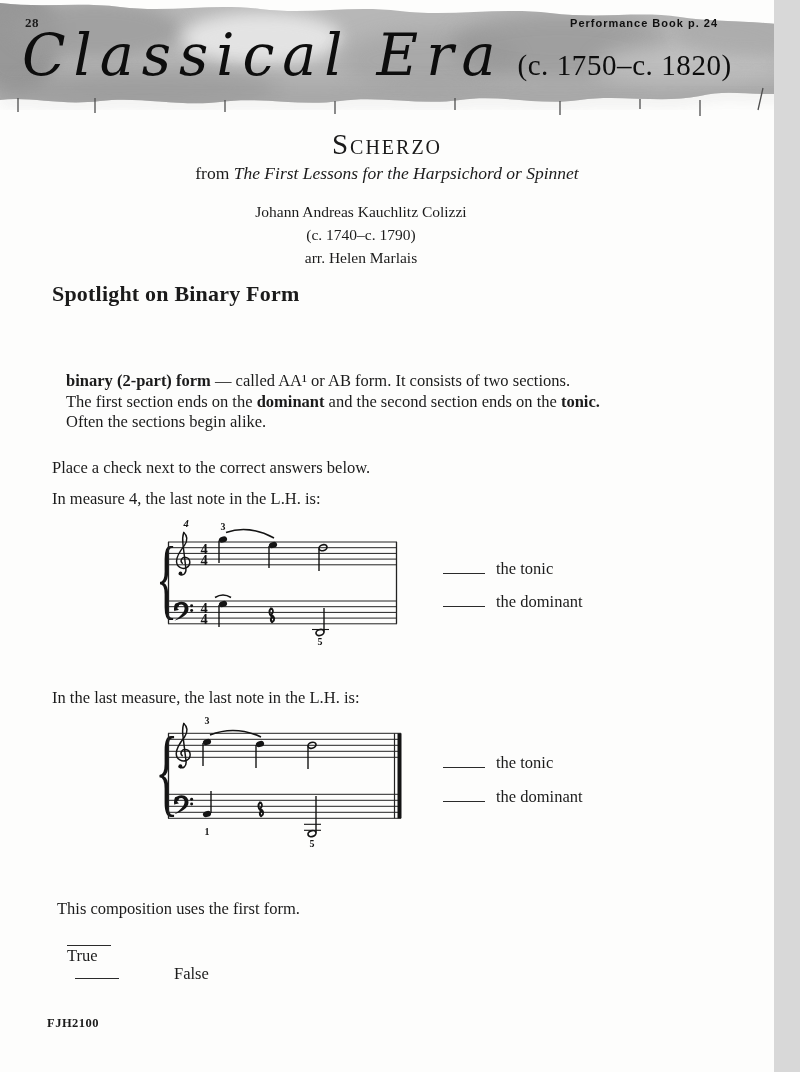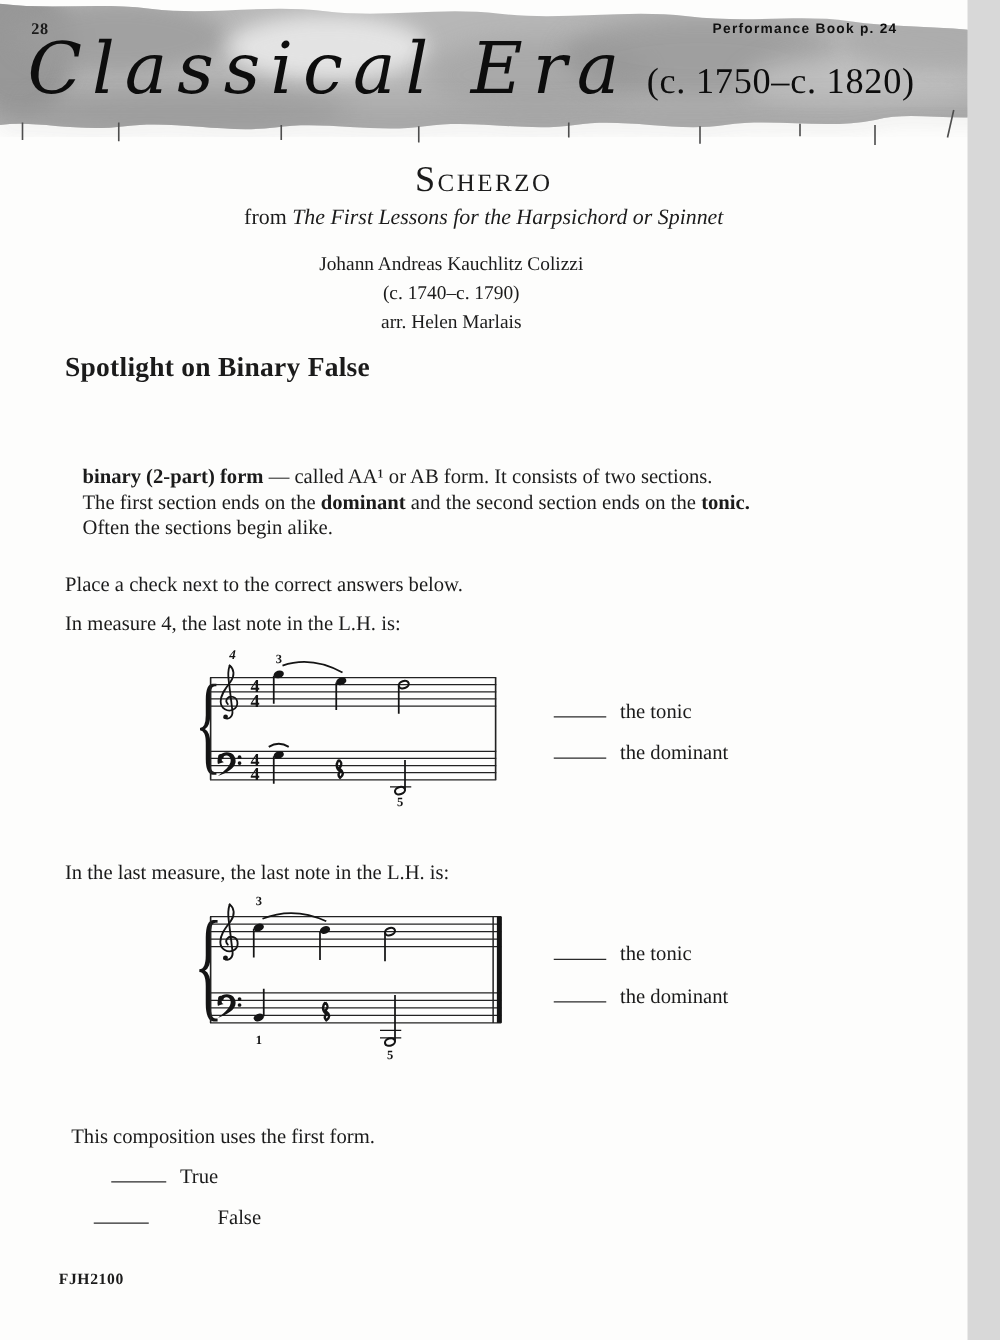--- a/index.html
+++ b/index.html
@@ -100,21 +100,21 @@
   <div class="abs center-block piece-title" style="top:128px;">Scherzo</div>
   <div class="abs center-block piece-sub" style="top:163px;">
     <span>from </span><span class="work">The First Lessons for the Harpsichord or Spinnet</span>
   </div>
   <div class="abs center-block composer-block" style="top:200px;padding-right:84px;margin-left:32px;">
     <div>Johann Andreas Kauchlitz Colizzi</div>
     <div>(c. 1740–c. 1790)</div>
     <div>arr. Helen Marlais</div>
   </div>
 
-  <div class="abs spot-head" style="left:52px;top:281px;">Spotlight on Binary False</div>
+  <div class="abs spot-head" style="left:52px;top:281px;">Spotlight on Binary Form</div>
   <div class="abs para" style="left:66px;top:371px;"><span style="font-weight: bold;">binary (2-part) form</span><span> — called AA¹ or AB form. It consists of two sections.</span><br><span>The first section ends on the </span><span style="font-weight: bold;">dominant</span><span> and the second section ends on the </span><span style="font-weight: bold;">tonic.</span><br><span>Often the sections begin alike.</span></div>
 
   <div class="abs body-line" style="left:52px;top:458px;">Place a check next to the correct answers below.</div>
   <div class="abs body-line" style="left:52px;top:489px;">In measure 4, the last note in the L.H. is:</div>
 
   <svg class="abs" style="left:113px;top:513px;" width="300" height="145" viewBox="0 0 300 145">
     <defs>
       <symbol id="gclef" viewBox="0 0 26 64">
         <g fill="none" stroke="#141414" stroke-width="2" stroke-linecap="round">
           <path d="M14,2 C19,6 20,13 15,20 C8,29 4,35 4,42 C4,50 12,54 18,51 C24,48 24,39 18,37 C12,35 8,41 12,45"></path>
@@ -250,21 +250,21 @@
   <div class="abs ans-row" style="left:443px;top:753px;">
     <span class="blank"></span>
     <span>the tonic</span>
   </div>
   <div class="abs ans-row" style="left:443px;top:787px;">
     <span class="blank"></span>
     <span>the dominant</span>
   </div>
 
   <div class="abs body-line" style="left:57px;top:899px;">This composition uses the first form.</div>
-  <div class="abs tf-row" style="left:89px;top:931px;">
+  <div class="abs tf-row" style="left:67px;top:931px;flex-direction:column;">
     <span class="blank wide"></span>
     <span>True</span>
   </div>
   <div class="abs tf-row" style="left:75px;top:964px;gap:44px;">
     <span class="blank wide"></span>
     <span>False</span>
   </div>
 
   <div class="abs footer-cat" style="left:47px;top:1016px;">FJH2100</div>
 </div>

